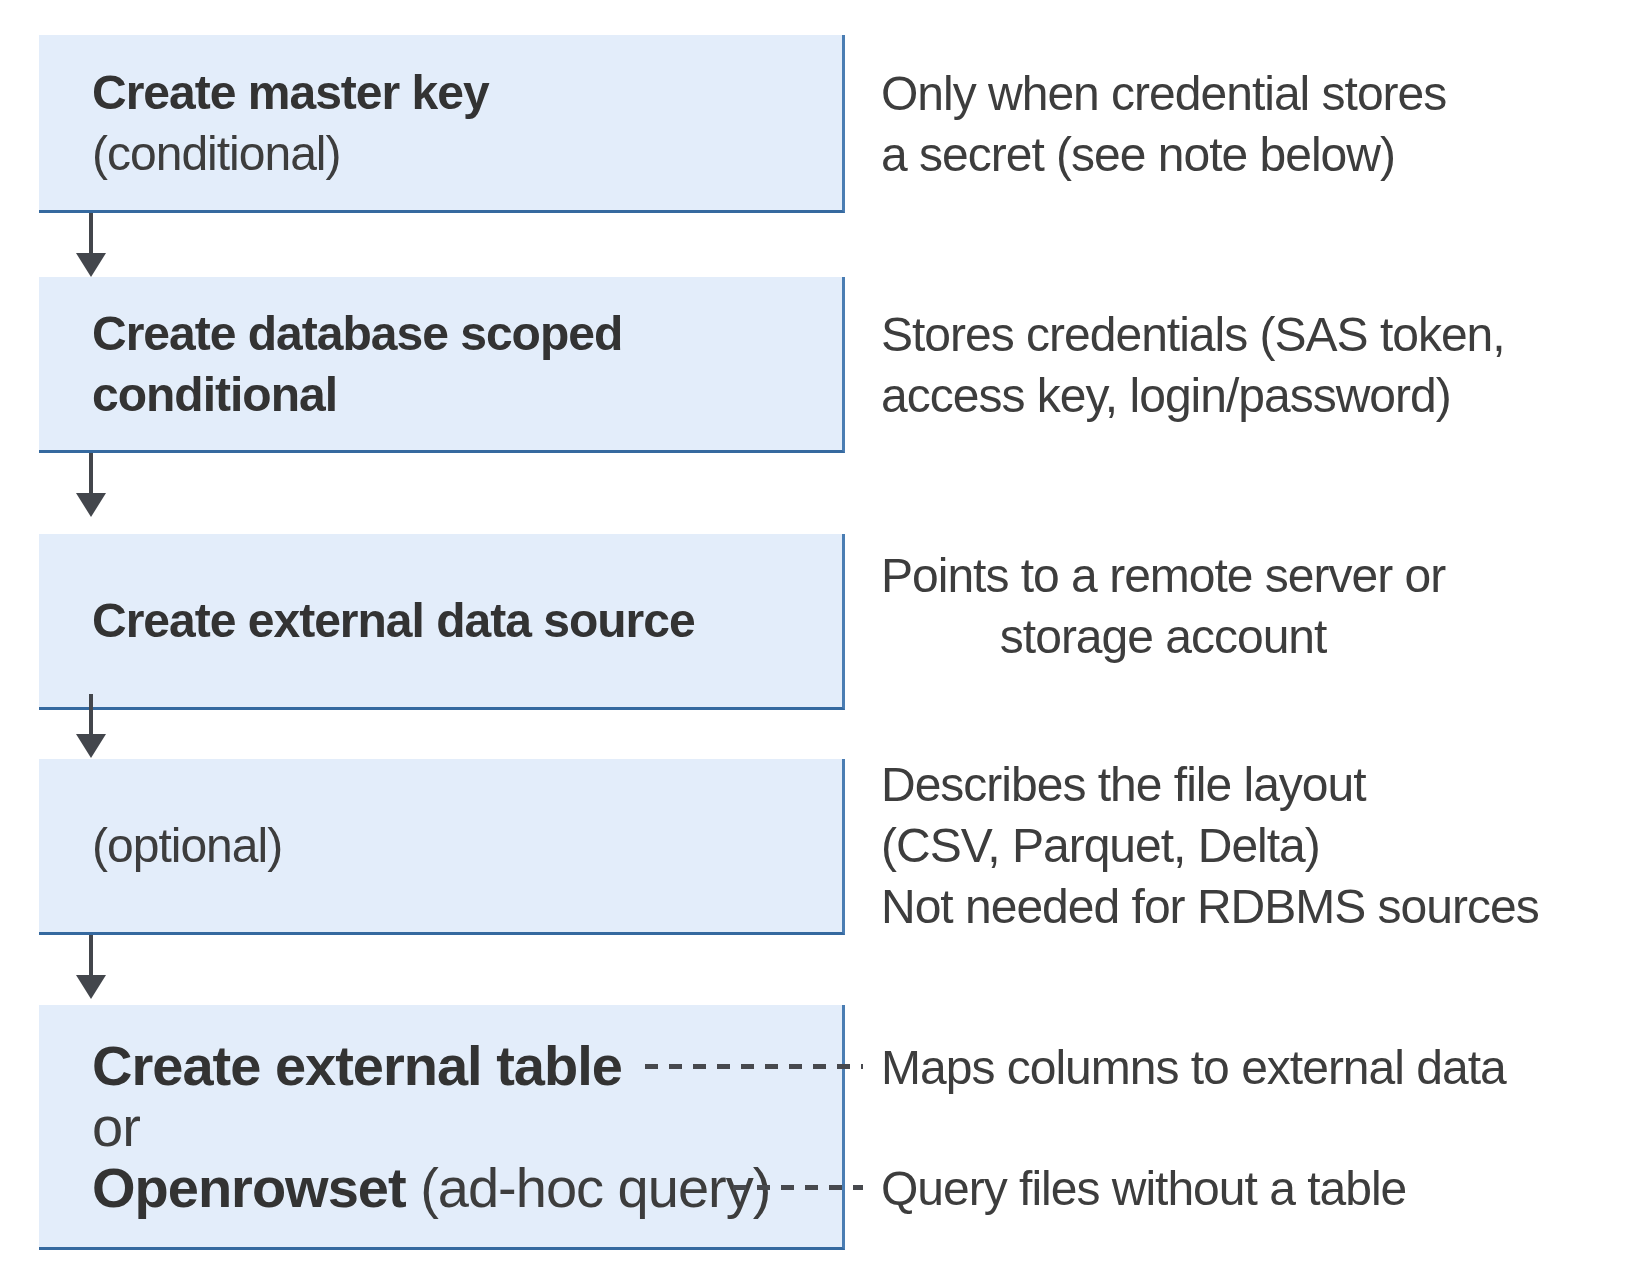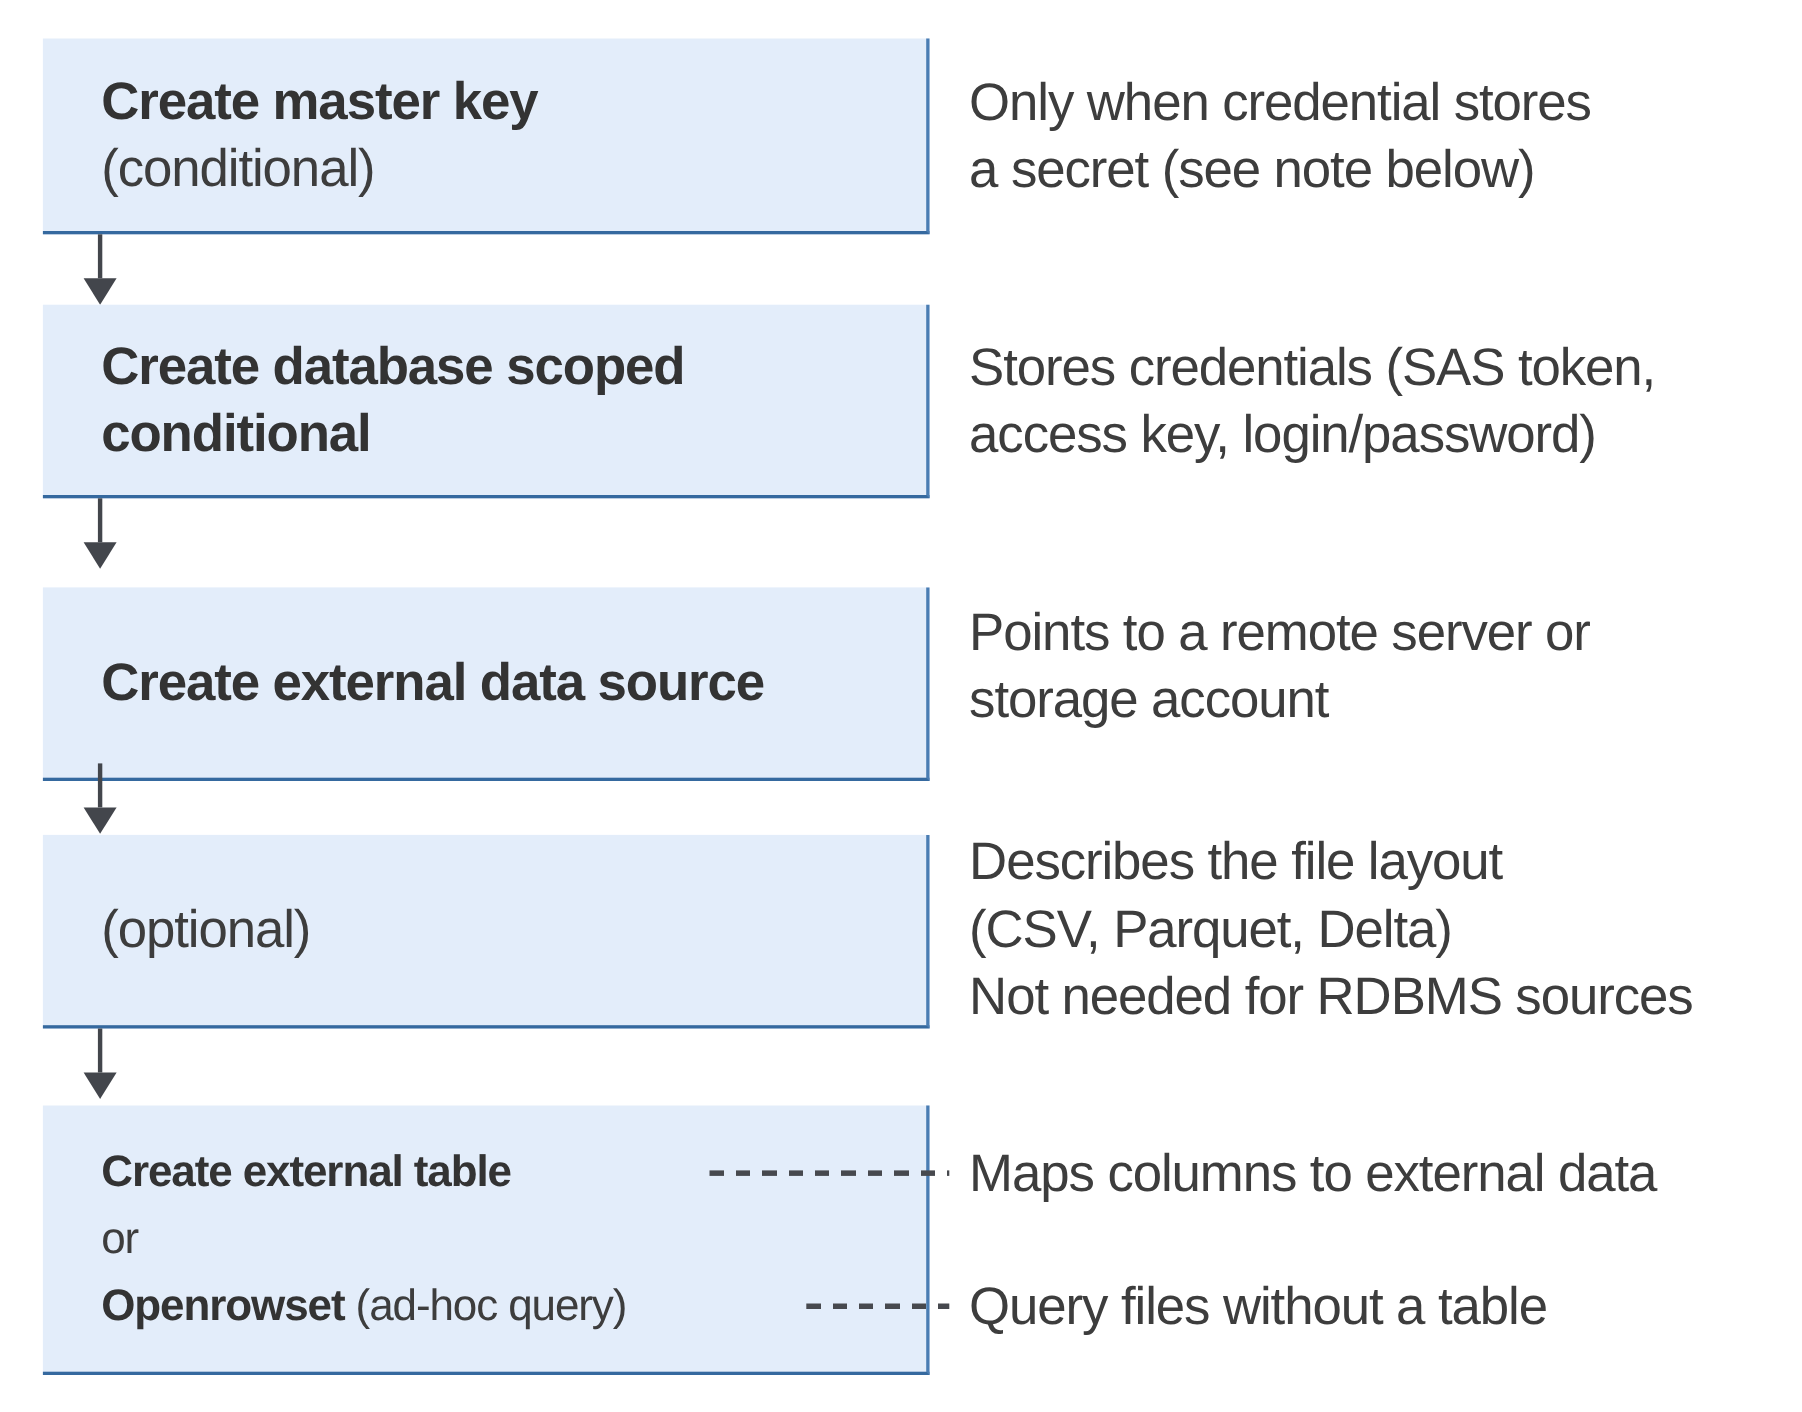--- a/index.html
+++ b/index.html
@@ -39,21 +39,21 @@
     letter-spacing: -1px;
   }
   .box-subtitle {
     font-size: 48px;
     font-weight: 400;
     color: #3d3d3d;
     line-height: 61px;
     letter-spacing: -1px;
   }
   .box-line {
-    font-size: 40px;
+    font-size: 56px;
     font-weight: 400;
     color: #3d3d3d;
     line-height: 61px;
     letter-spacing: -1px;
     white-space: nowrap;
   }
   .box-line .bold { font-weight: 700; color: #333333; }
   
   .flow-arrow {
     position: absolute;
@@ -118,21 +118,21 @@
 access key, login/password)</div>
 
   <div class="flow-arrow" style="top:453px; height:64px;">
     <div class="shaft" style="height:40px;"></div>
     <div class="head" style="top:40px;"></div>
   </div>
 
   <div class="step-box" style="top:534px; height:176px;">
     <div class="box-title">Create external data source</div>
   </div>
-  <div class="note" style="top:606px;">Points to a remote server or
+  <div class="note" style="top:606px;text-align:center;">Points to a remote server or
 storage account</div>
 
   <div class="flow-arrow" style="top:694px; height:64px;">
     <div class="shaft" style="height:40px;"></div>
     <div class="head" style="top:40px;"></div>
   </div>
 
   <div class="step-box" style="top:759px; height:176px;">
     <div class="box-subtitle">(optional)</div>
   </div>

